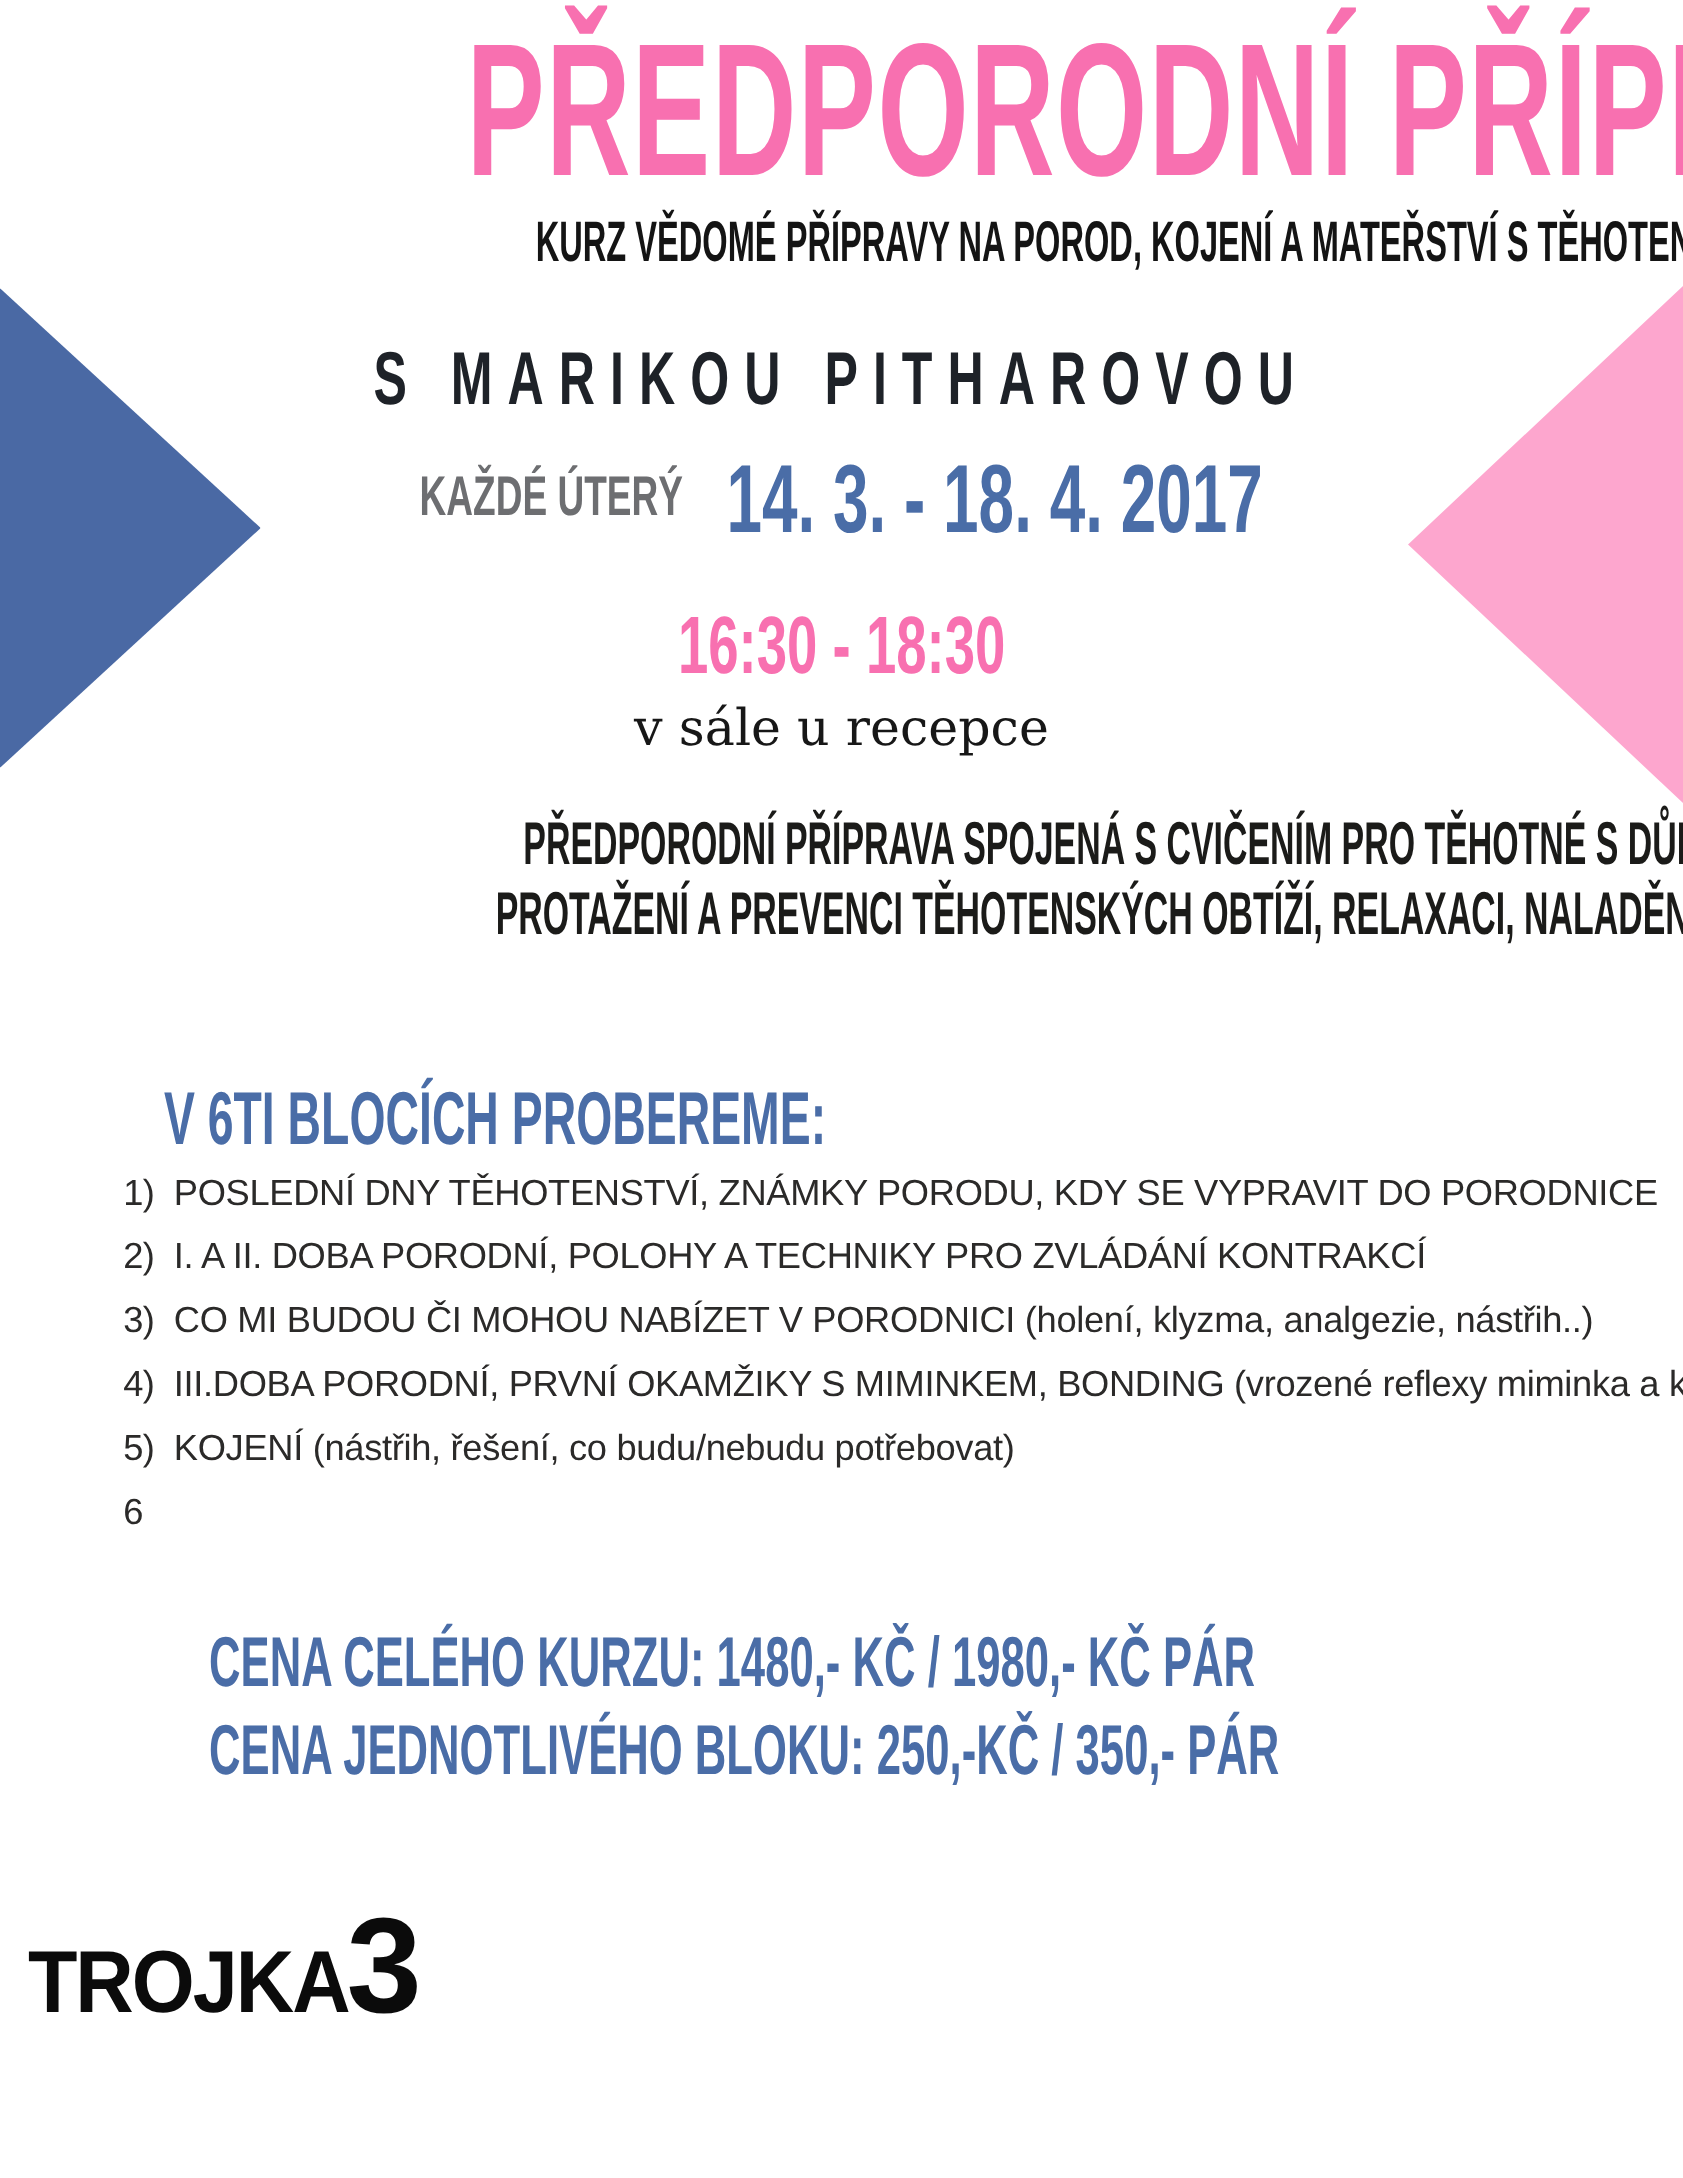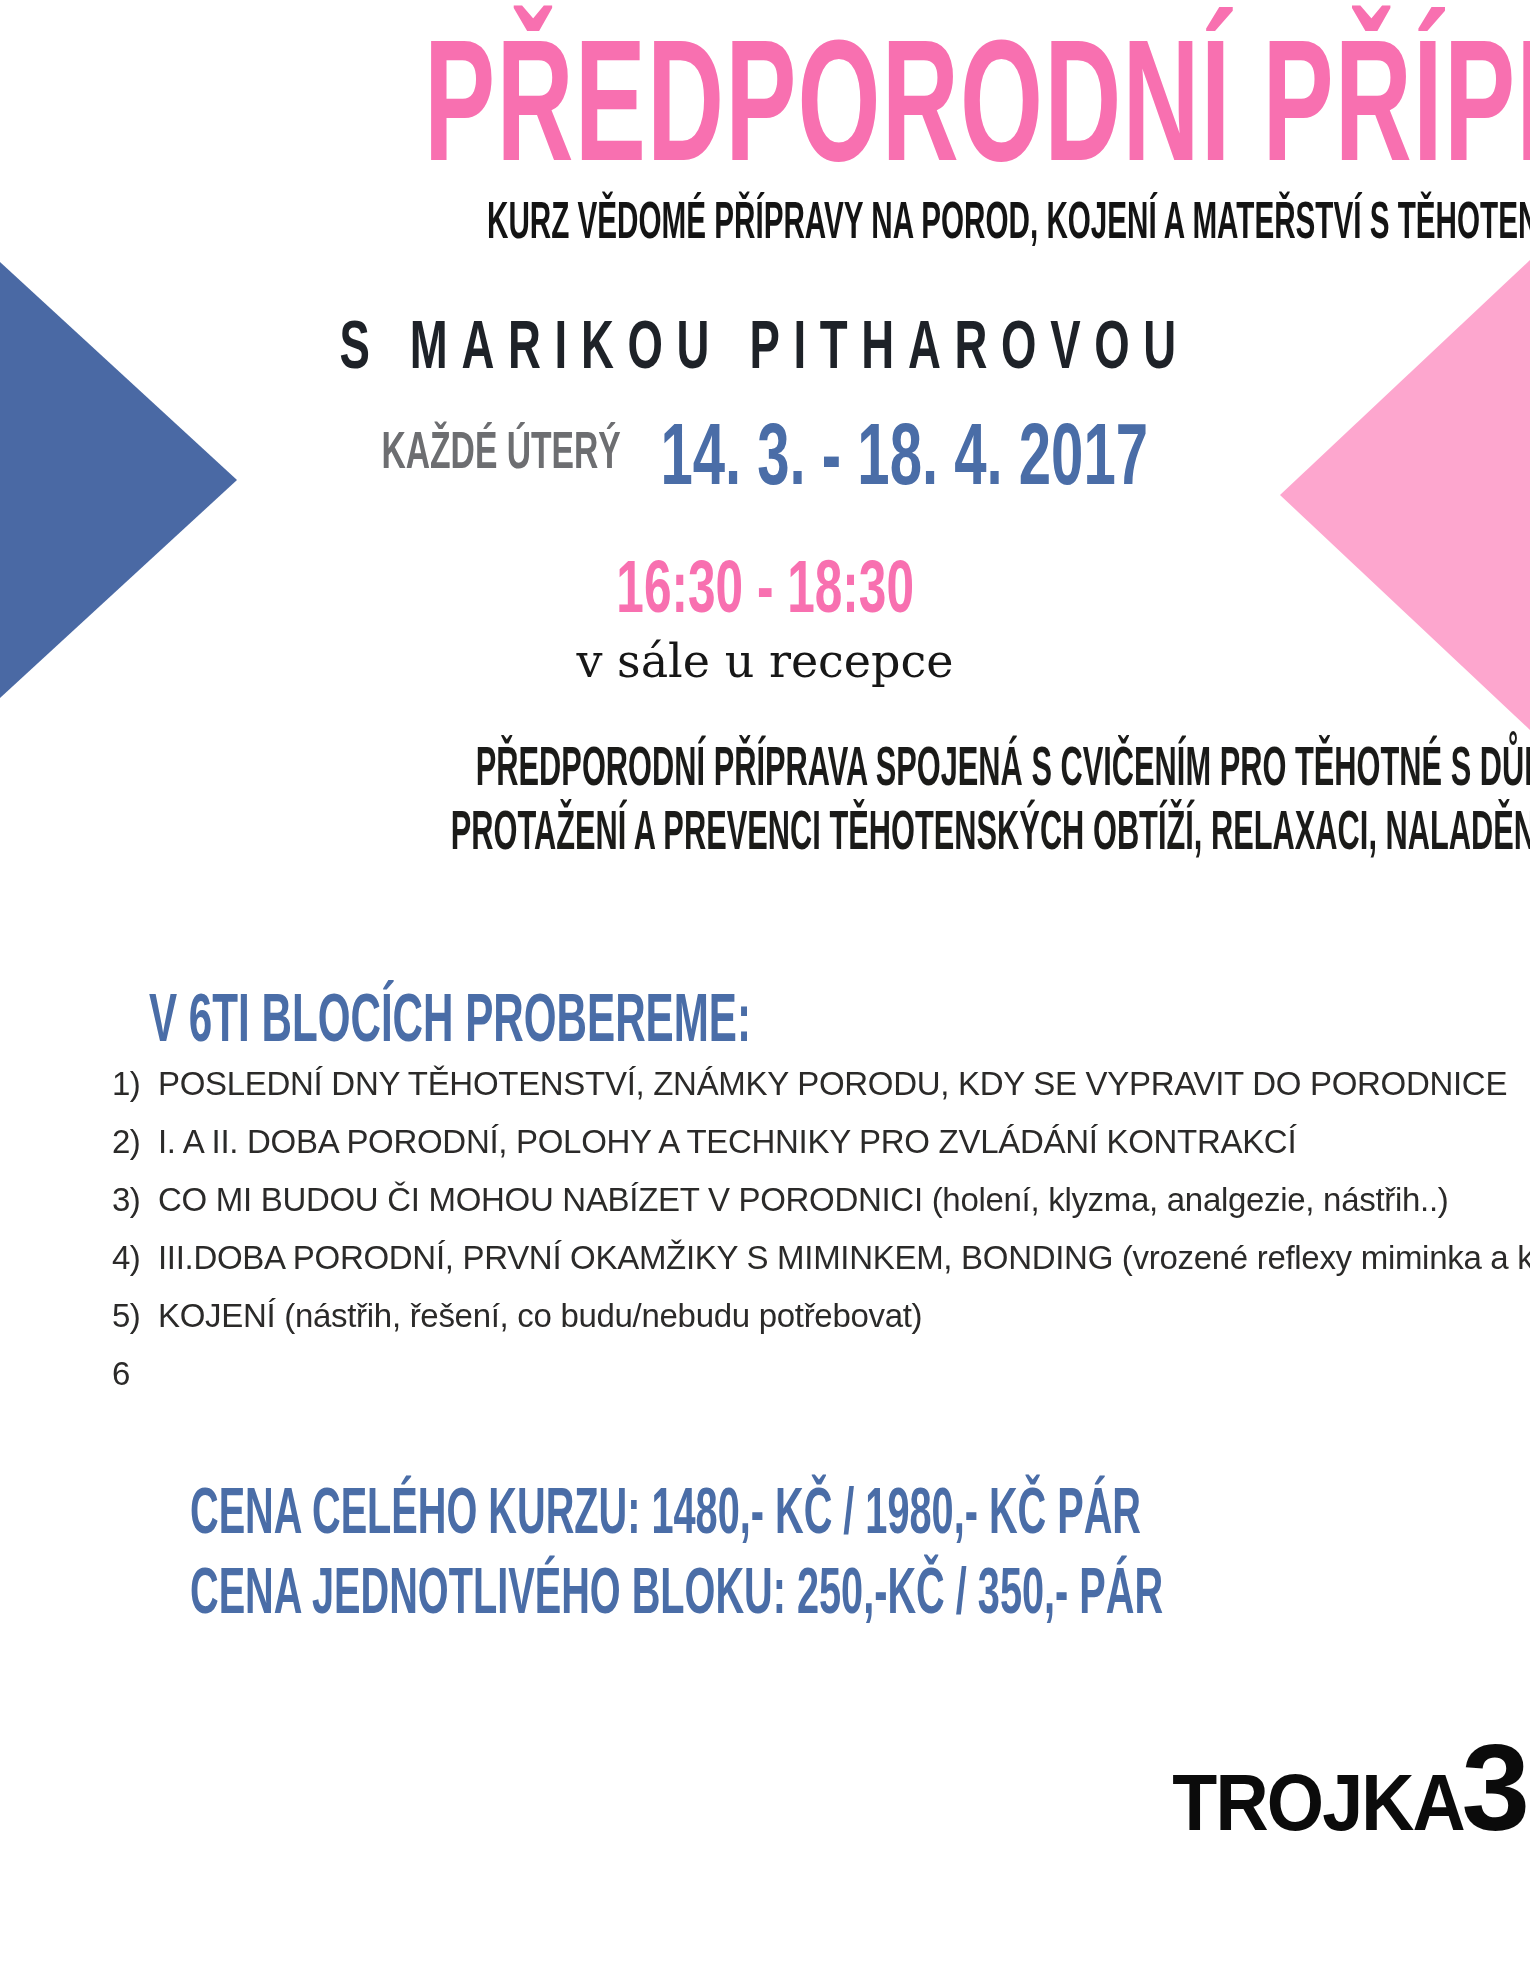--- a/index.html
+++ b/index.html
@@ -115,21 +115,21 @@
     position: absolute; left: 190px; top: 1471px;
     font-size: 64px; line-height: 80px; font-weight: bold;
     color: #4a6da7;
     white-space: nowrap;
   }
   .pricing .price-line { display: block; }
   .pricing .cx-left { transform: scaleX(0.62); }
 
   .logo {
     position: absolute; left: 0; right: 0; top: 1726px;
-    text-align: right; line-height: 1; white-space: nowrap;
+    text-align: left; line-height: 1; white-space: nowrap;
     color: #0b0b0b;
   }
   .logo-word {
     font-size: 80px; font-weight: bold; letter-spacing: -2px;
     display: inline-block; transform: scaleX(0.92); transform-origin: 100% 100%;
   }
   .logo-numeral {
     font-size: 123px; font-weight: bold;
     margin-left: -2px;
   }

